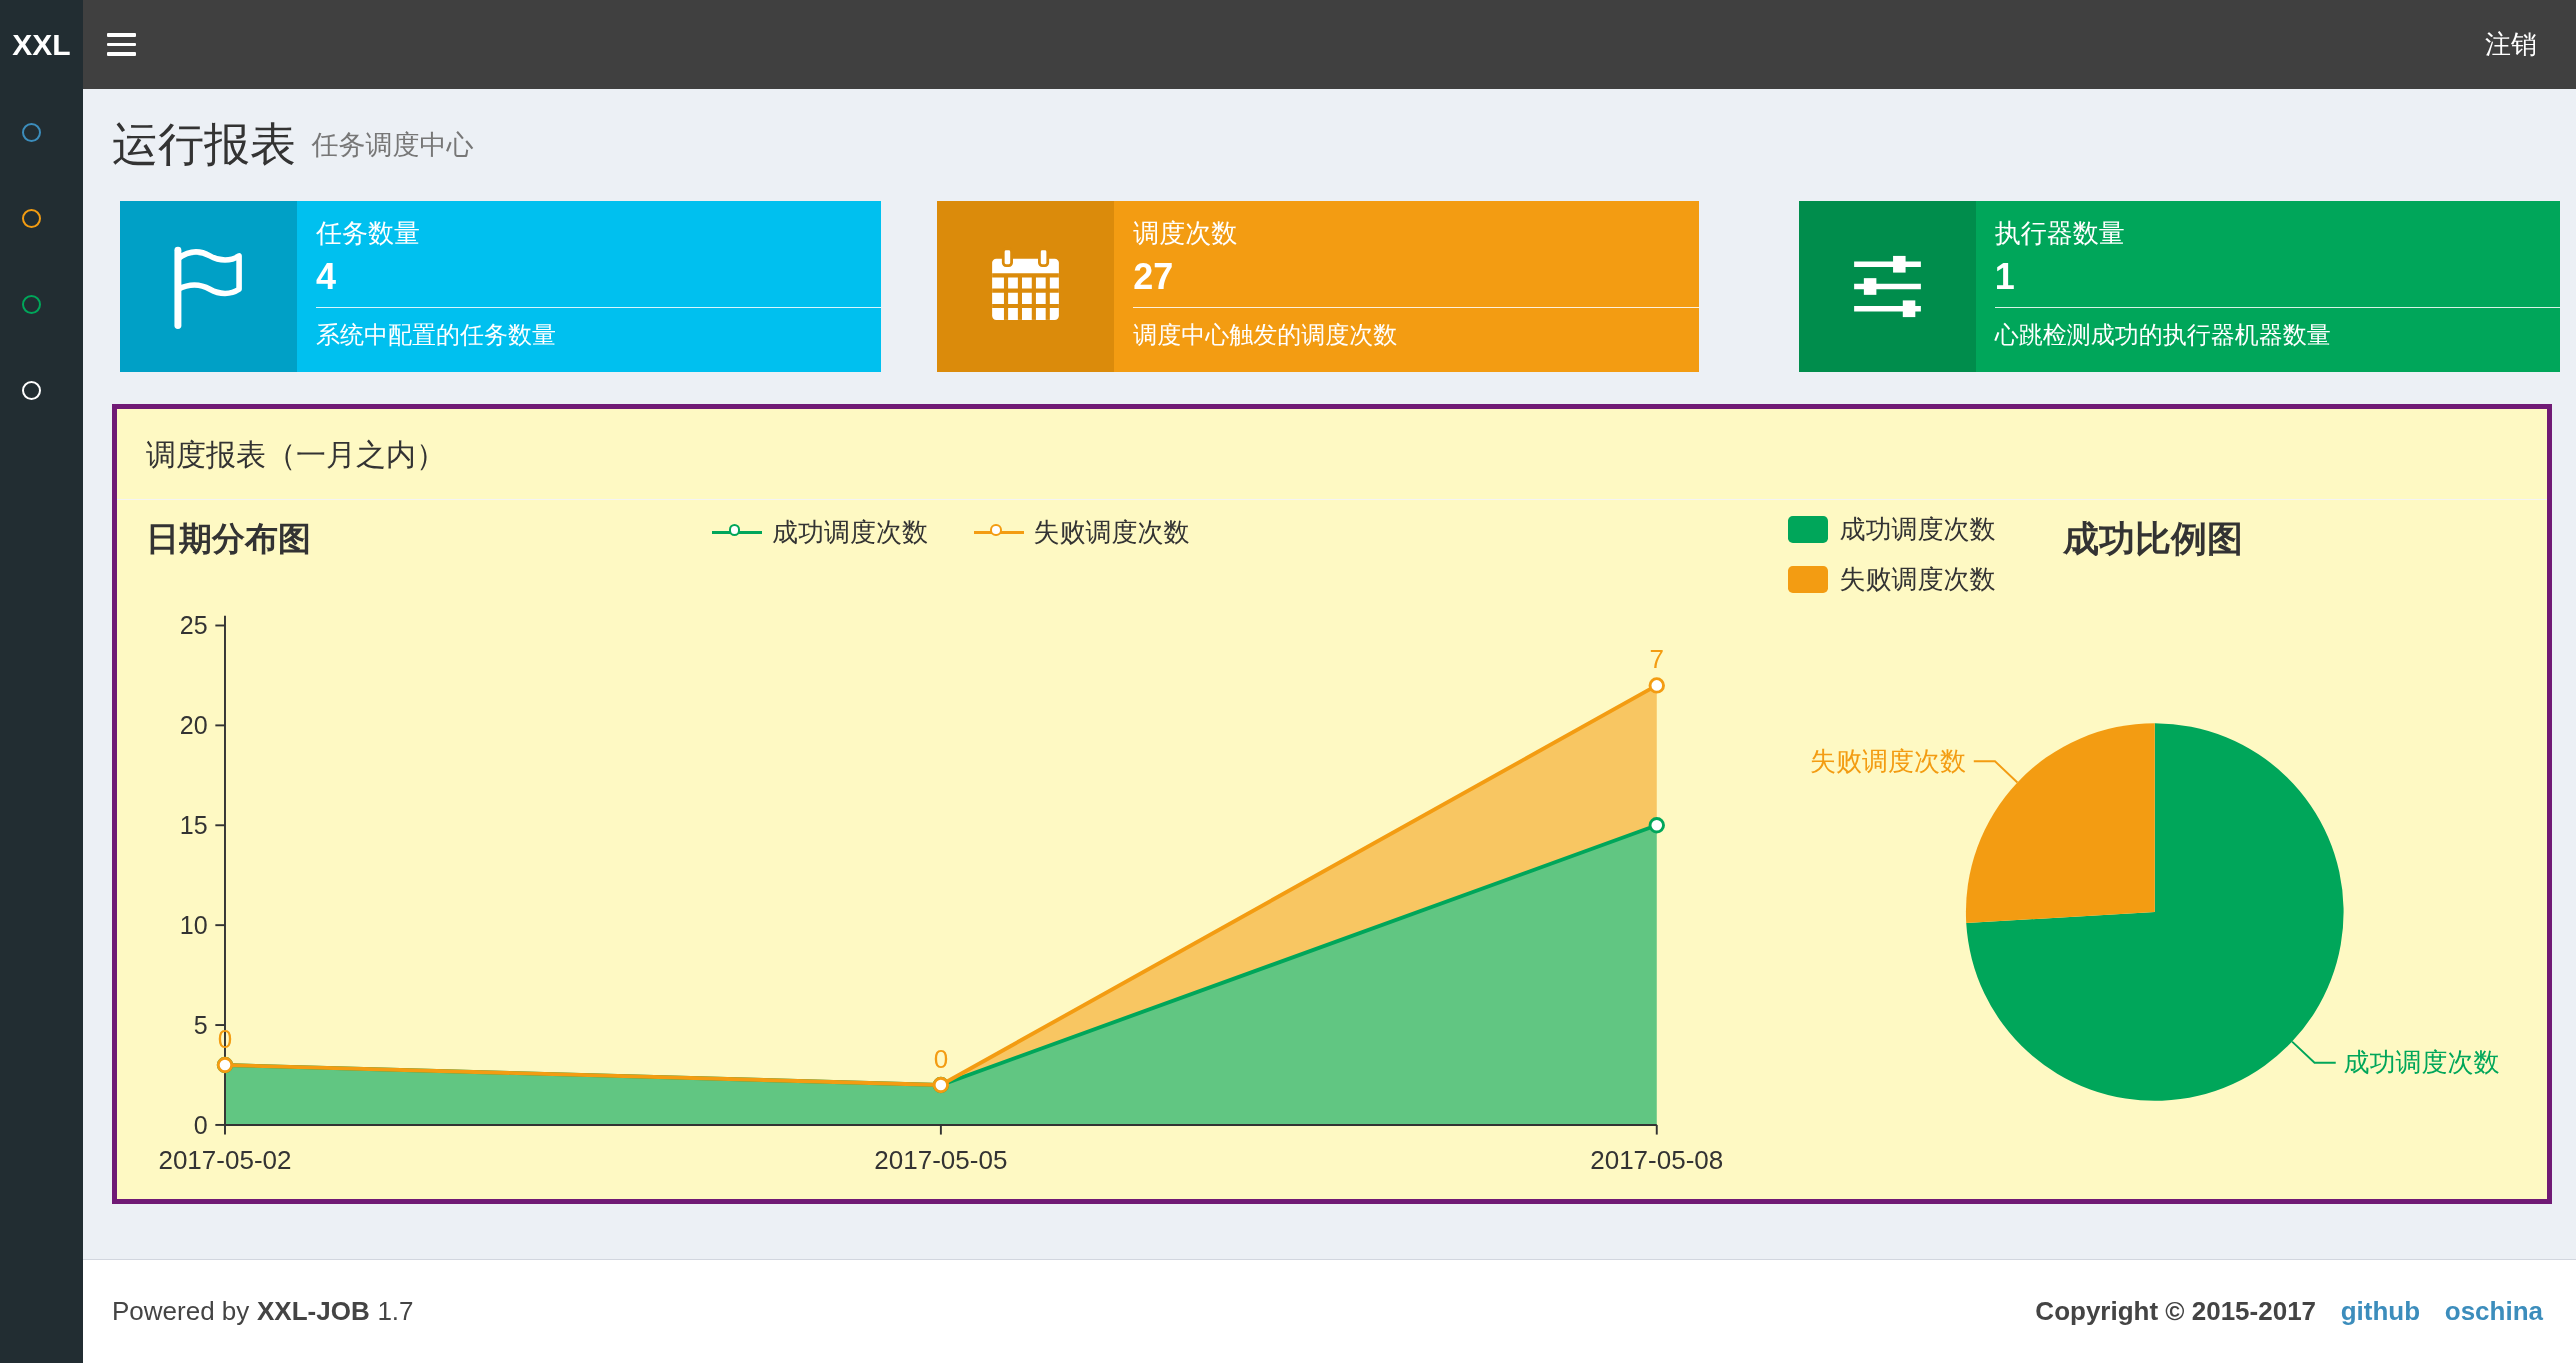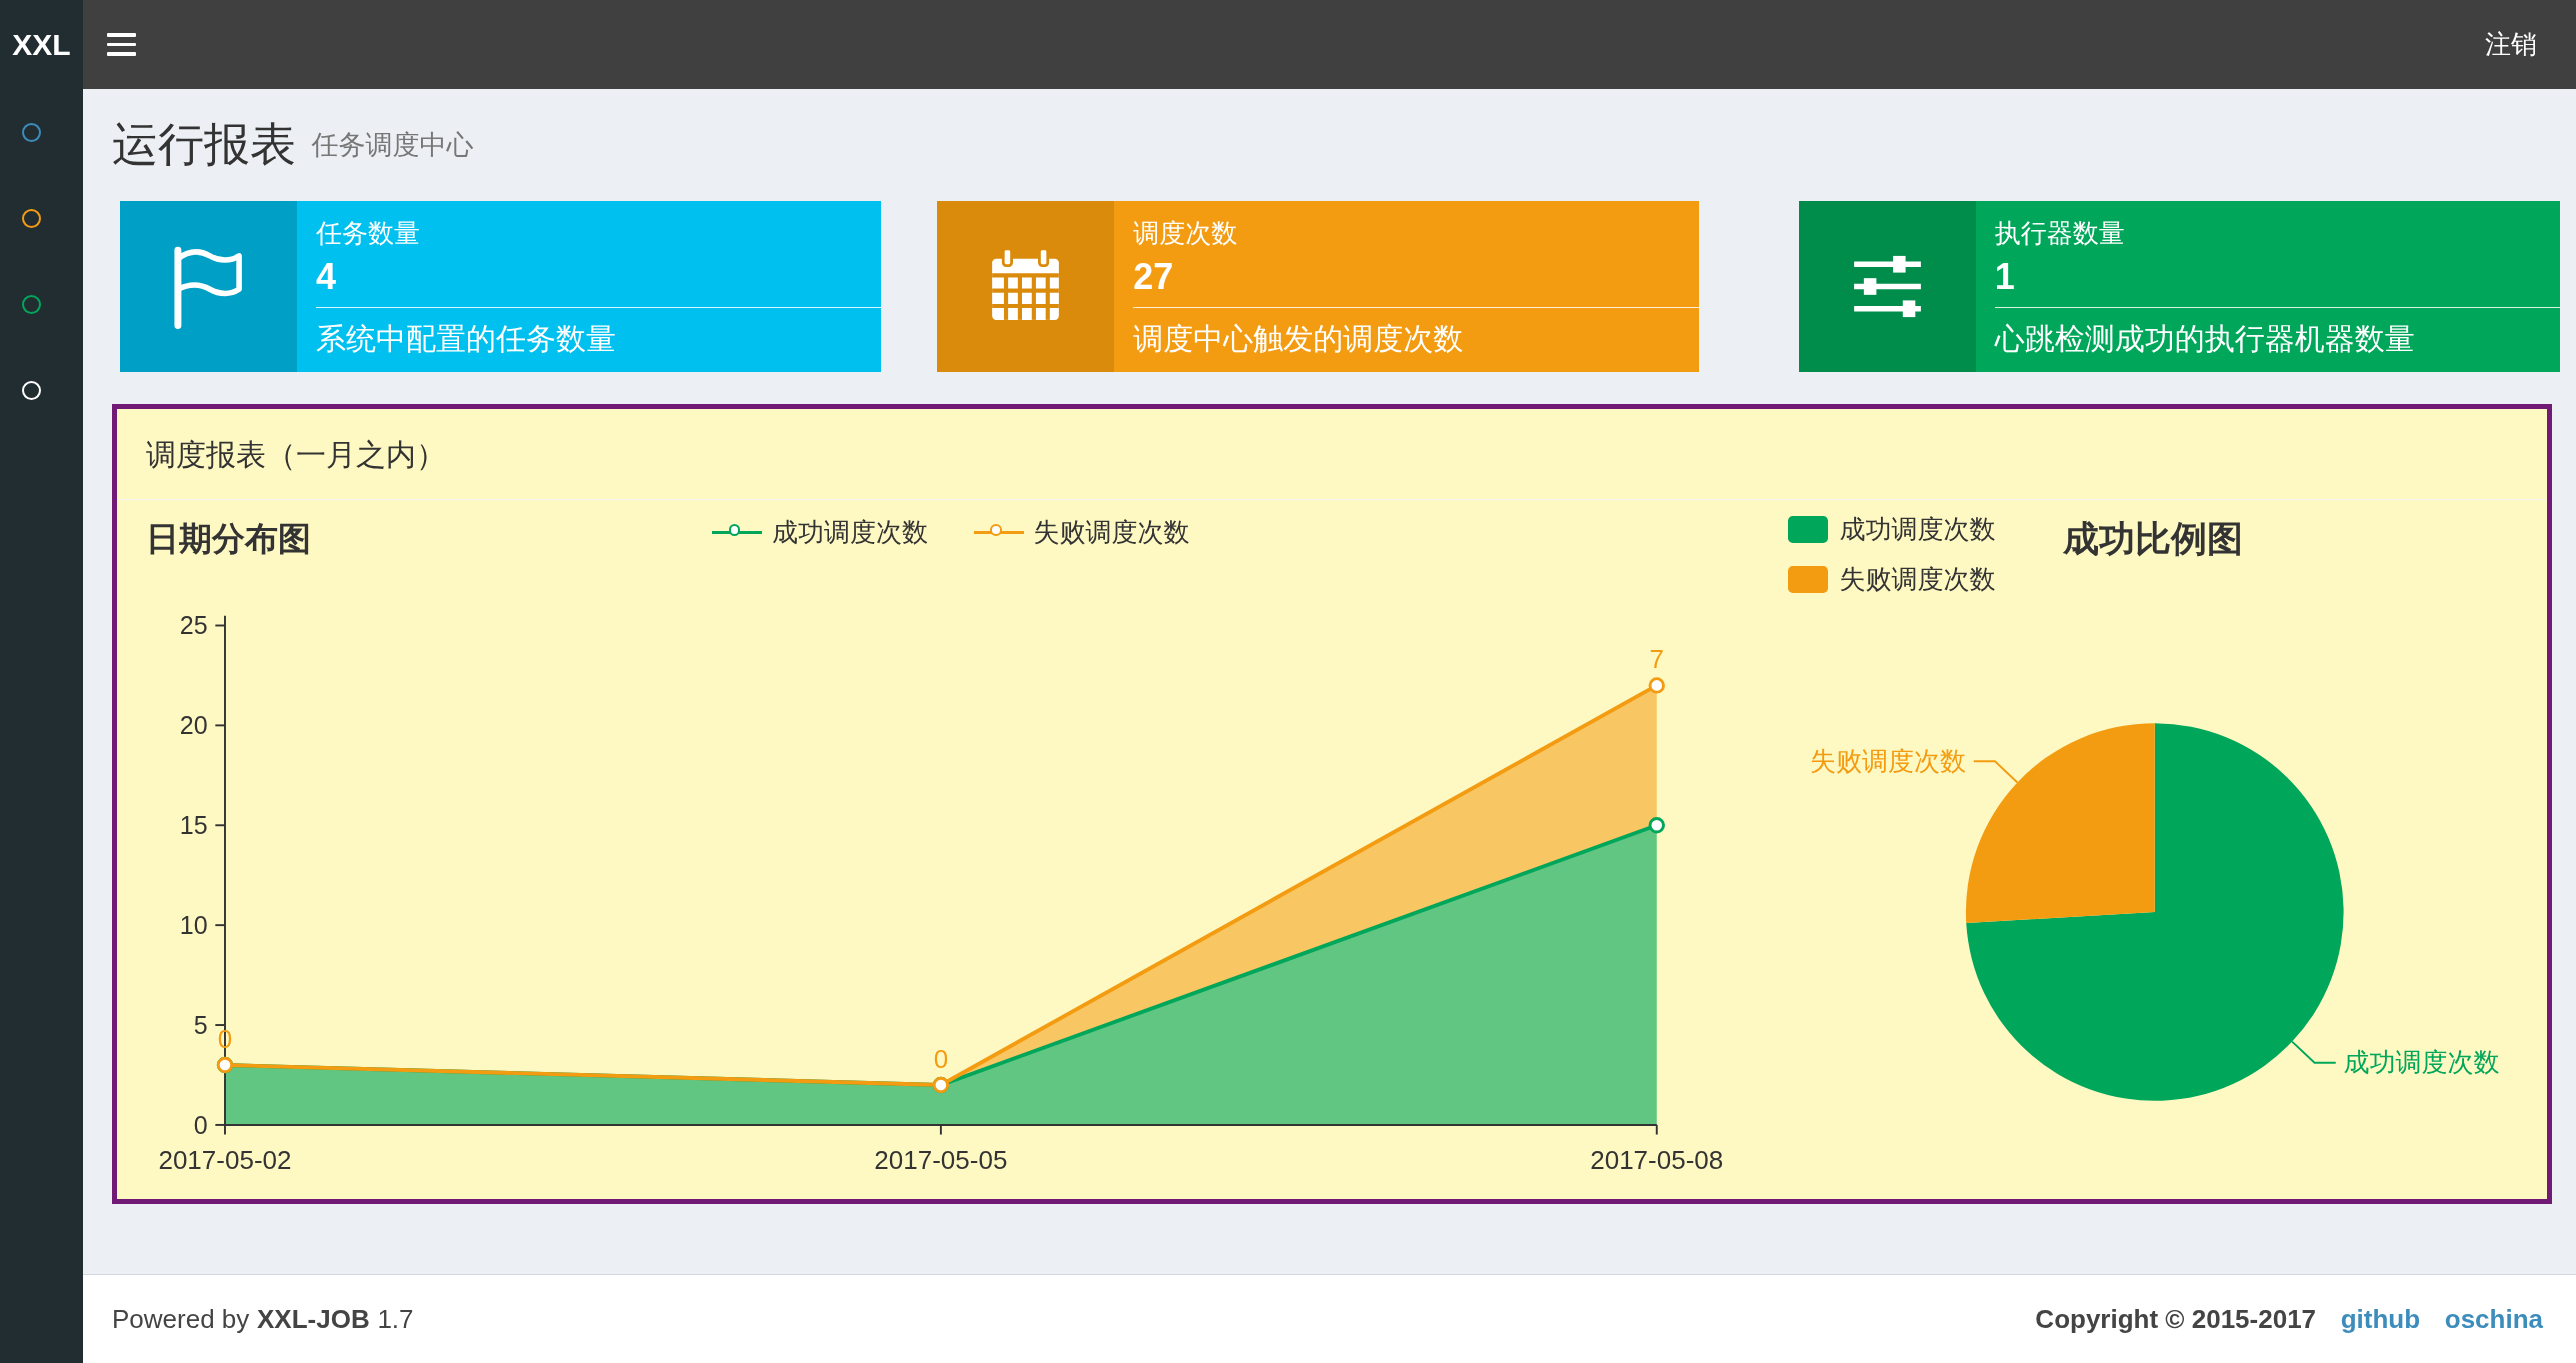--- a/index.html
+++ b/index.html
@@ -28,21 +28,21 @@
   .page-title { font-size:46px; font-weight:500; color:#333; }
   .page-subtitle { font-size:27px; color:#777; margin-left:15.4px; }
 
   
   .info-row { position:absolute; left:120px; top:201px; width:2440px; display:flex; gap:56px; }
   .ibox { flex:1; height:171px; display:flex; color:#fff; }
   .ibox-icon { width:177px; display:flex; align-items:center; justify-content:center; }
   .ibox-body { flex:1; padding:14.5px 0 0 19px; }
   .ibox-title { font-size:26px; }
   .ibox-value { font-size:36px; font-weight:700; margin-top:5.8px; line-height:1.15; }
-  .ibox-desc { margin-top:9.6px; border-top:1px solid rgba(255,255,255,.85); padding:10.6px 19px 0 0; font-size:30px; }
+  .ibox-desc { margin-top:9.6px; border-top:1px solid rgba(255,255,255,.85); padding:10.6px 19px 0 0; font-size:24px; }
 
   
   .panel { position:absolute; left:112px; top:404px; width:2440px; height:800px; background:#fef9c3;
            border:5px solid #701a75; }
   .panel-header { height:91px; line-height:91px; padding-left:29px; font-size:30px; font-weight:500;
                   color:#333; border-bottom:1px solid #f4f4f4; }
   .panel-body { position:relative; height:708px; }
 
   .chart-title { position:absolute; font-size:33px; font-weight:700; color:#333; }
   #lineTitle { left:29px; top:17.4px; }
@@ -56,21 +56,21 @@
   .lg-dot  { position:absolute; left:16.4px; top:1px; width:11.6px; height:11.6px; border:2.9px solid currentColor;
              border-radius:50%; background:#fff; }
 
   #lineChart { position:absolute; left:0; top:0; width:1668px; height:708px; }
   .pie-legend { position:absolute; left:1671px; top:11.6px; }
   .pl-row { display:flex; align-items:center; gap:11.6px; margin-bottom:15.4px; font-size:26px; color:#333; cursor:pointer; }
   .pl-swatch { width:40px; height:27px; border-radius:4.8px; }
   #pieChart { position:absolute; left:1543px; top:96px; width:1003px; height:607px; }
 
   
-  .footer { position:absolute; left:83px; right:0; bottom:0; height:89px; background:#fff;
+  .footer { position:absolute; left:83px; right:0; bottom:0; height:104px; background:#fff;
             border-top:1px solid #d2d6de; display:flex; align-items:center; justify-content:space-between;
             padding:0 33px 0 29px; font-size:26px; color:#444; }
   .f-left .app-name { font-weight:700; margin:0 7.7px; }
   .f-right .copyright { font-weight:700; }
   .f-right a { color:#3c8dbc; font-weight:700; text-decoration:none; margin-left:17.4px; cursor:pointer; }
 
   svg text { font-family:"Liberation Sans","DejaVu Sans",sans-serif; }
 </style>
 </head>
 <body>

